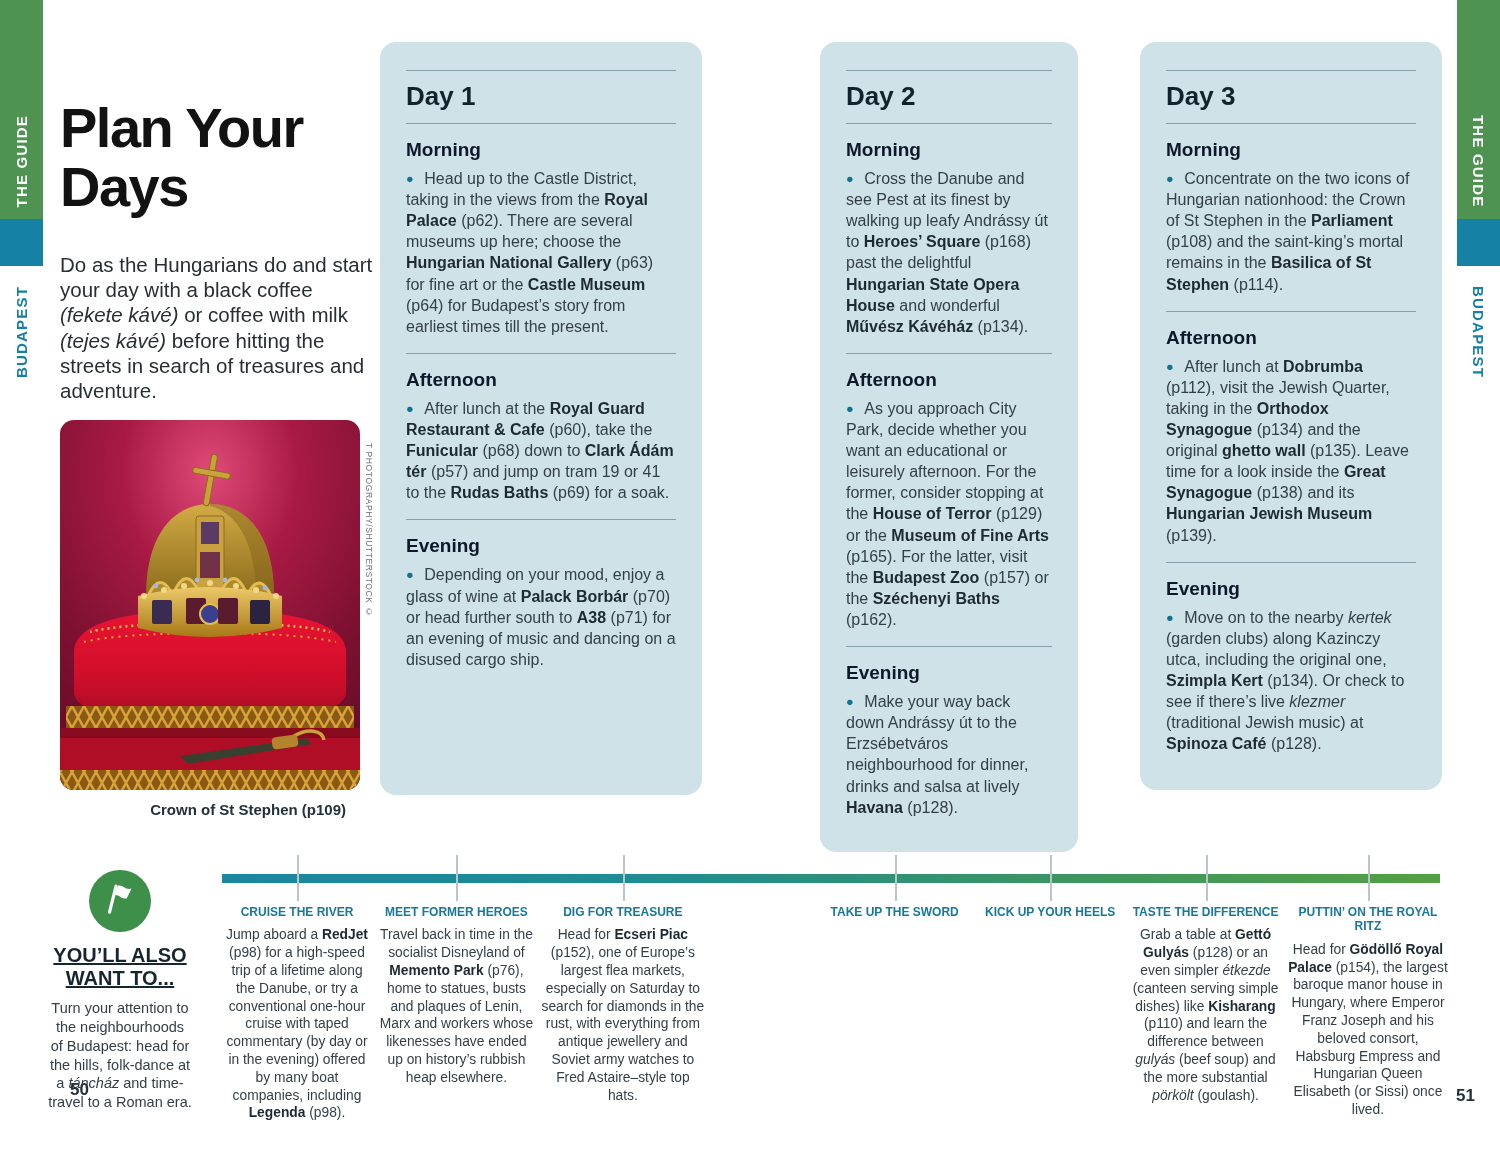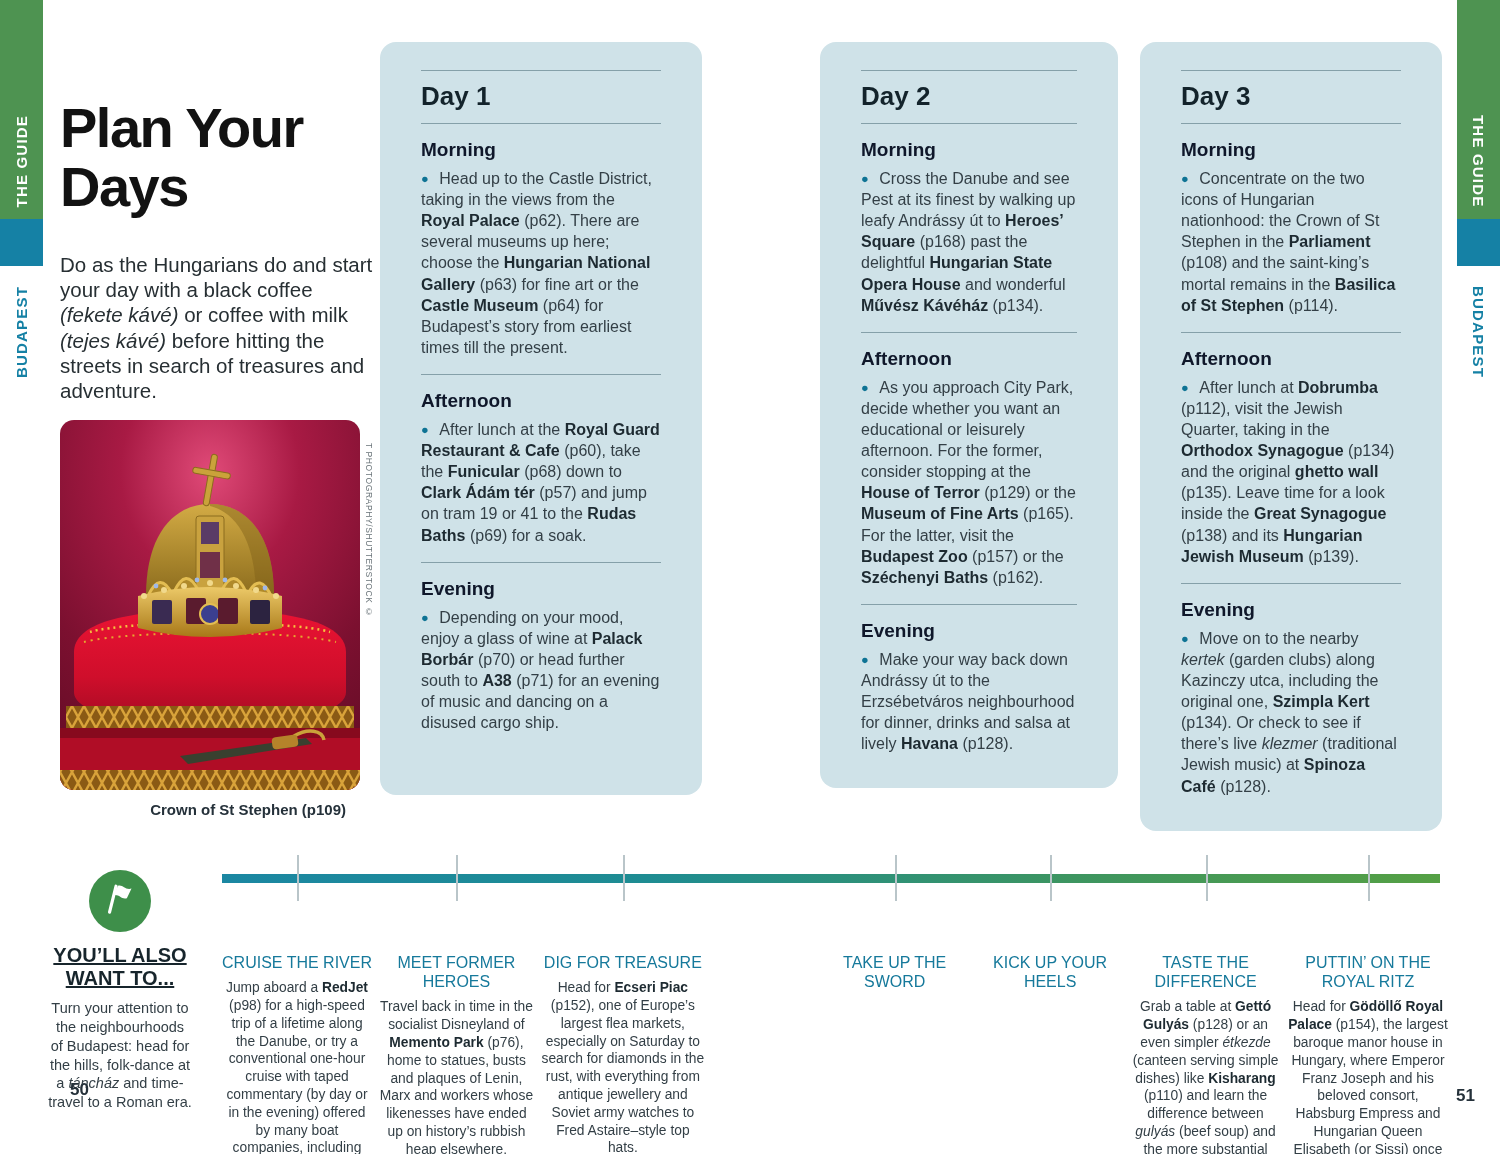--- a/index.html
+++ b/index.html
@@ -23,23 +23,23 @@
   .page-title { position:absolute; left:60px; top:98px; width:320px; font-size:56px; line-height:1.06; font-weight:600; letter-spacing:-1.5px; color:#121212; }
   .intro { position:absolute; left:60px; top:252px; width:314px; font-size:20.5px; line-height:1.23; color:#272f33; }
 
   
   .photo-wrap { position:absolute; left:60px; top:420px; width:300px; height:370px; border-radius:14px; overflow:hidden; }
   .photo-wrap svg { display:block; width:100%; height:100%; }
   .photo-credit { position:absolute; left:364px; top:443px; font-size:8.5px; letter-spacing:.6px; color:#6a7479; }
   .photo-caption { position:absolute; left:60px; top:801px; width:300px; text-align:right; padding-right:14px; font-size:15px; font-weight:700; color:#25313a; }
 
   
-  .day-card { position:absolute; top:42px; background:#cfe2e8; border-radius:16px; padding:28px 41px 18px; }
+  .day-card { position:absolute; top:42px; background:#cfe2e8; border-radius:16px; padding:28px 26px 18px; }
   .day-card.d1 { left:380px; width:322px; min-height:753px; }
-  .day-card.d2 { left:820px; width:298px; min-height:712px; }
+  .day-card.d2 { left:820px; width:258px; min-height:712px; }
   .day-card.d3 { left:1140px; width:302px; min-height:748px; }
   .day-title { font-size:26px; font-weight:700; color:#13232b; padding:10px 0 11px; border-top:1.5px solid #85a0a9; border-bottom:1.5px solid #85a0a9; }
   .day-section { padding:15px 0 16px; }
   .day-section + .day-section { border-top:1.5px solid #85a0a9; }
   .sec-head { font-size:19px; font-weight:700; color:#0f172a; margin-bottom:7px; }
   .sec-body { font-size:16px; line-height:1.32; color:#333f46; }
   .run-b { font-weight:700; color:#1d2a31; }
   .run-i { font-style:italic; }
   .run-d { color:#0e7394; font-size:.8em; margin-right:7px; position:relative; top:-1px; }
 
@@ -51,21 +51,21 @@
   .also-body { font-size:14.5px; line-height:1.3; color:#333f46; }
 
   
   .timeline { position:absolute; left:222px; top:855px; width:1228px; }
   .tl-bar { position:absolute; left:0; top:19px; right:10px; height:9px; background:linear-gradient(90deg,#1b87a2 0%,#1e8c92 35%,#3d9560 70%,#55a044 100%); }
   .tl-cols { display:flex; justify-content:space-between; }
   .tl-col { position:relative; padding-top:50px; text-align:center; }
   .tl-col .tick { position:absolute; left:50%; top:0; width:2px; height:46px; background:#b9c5c9; }
   .tl-gap { width:104px; }
   .c-w150 { width:150px; } .c-w158 { width:158px; } .c-w164 { width:164px; }
-  .tl-head { font-size:16px; font-weight:400; color:#16799b; line-height:1.2; margin-bottom:7px;margin-top:48px; }
+  .tl-head { font-size:12px; font-weight:700; color:#16799b; line-height:1.2; margin-bottom:7px; }
   .tl-body { font-size:13.8px; line-height:1.29; color:#333f46; }
 
   .page-num { position:absolute; font-size:17px; font-weight:700; color:#25313a; }
   .page-num.left { left:70px; top:1080px; }
   .page-num.right { left:1456px; top:1086px; }
 </style>
 </head>
 <body>
 
 <div class="spread">

